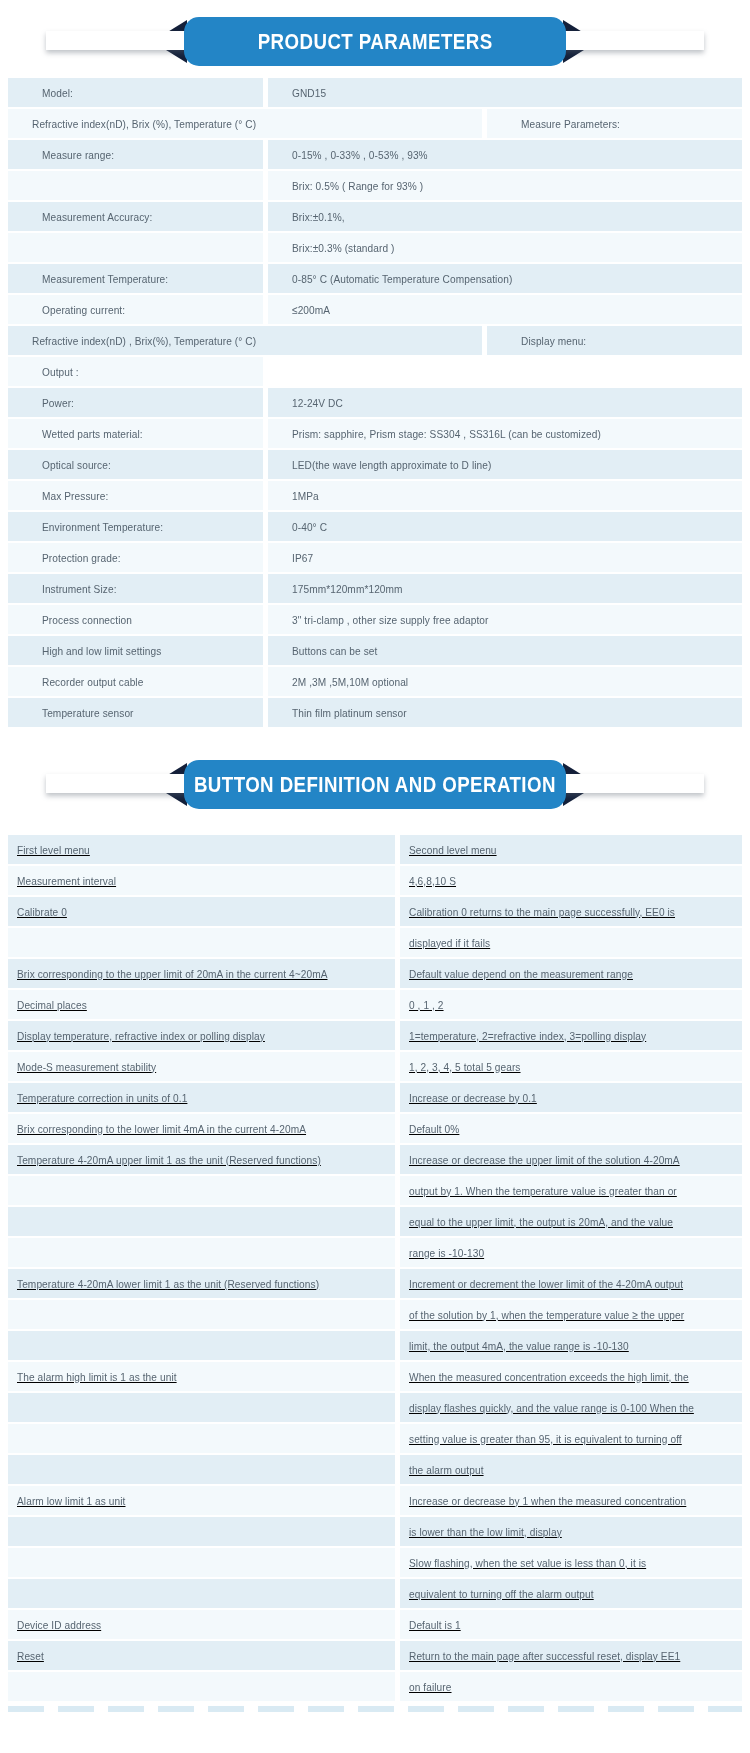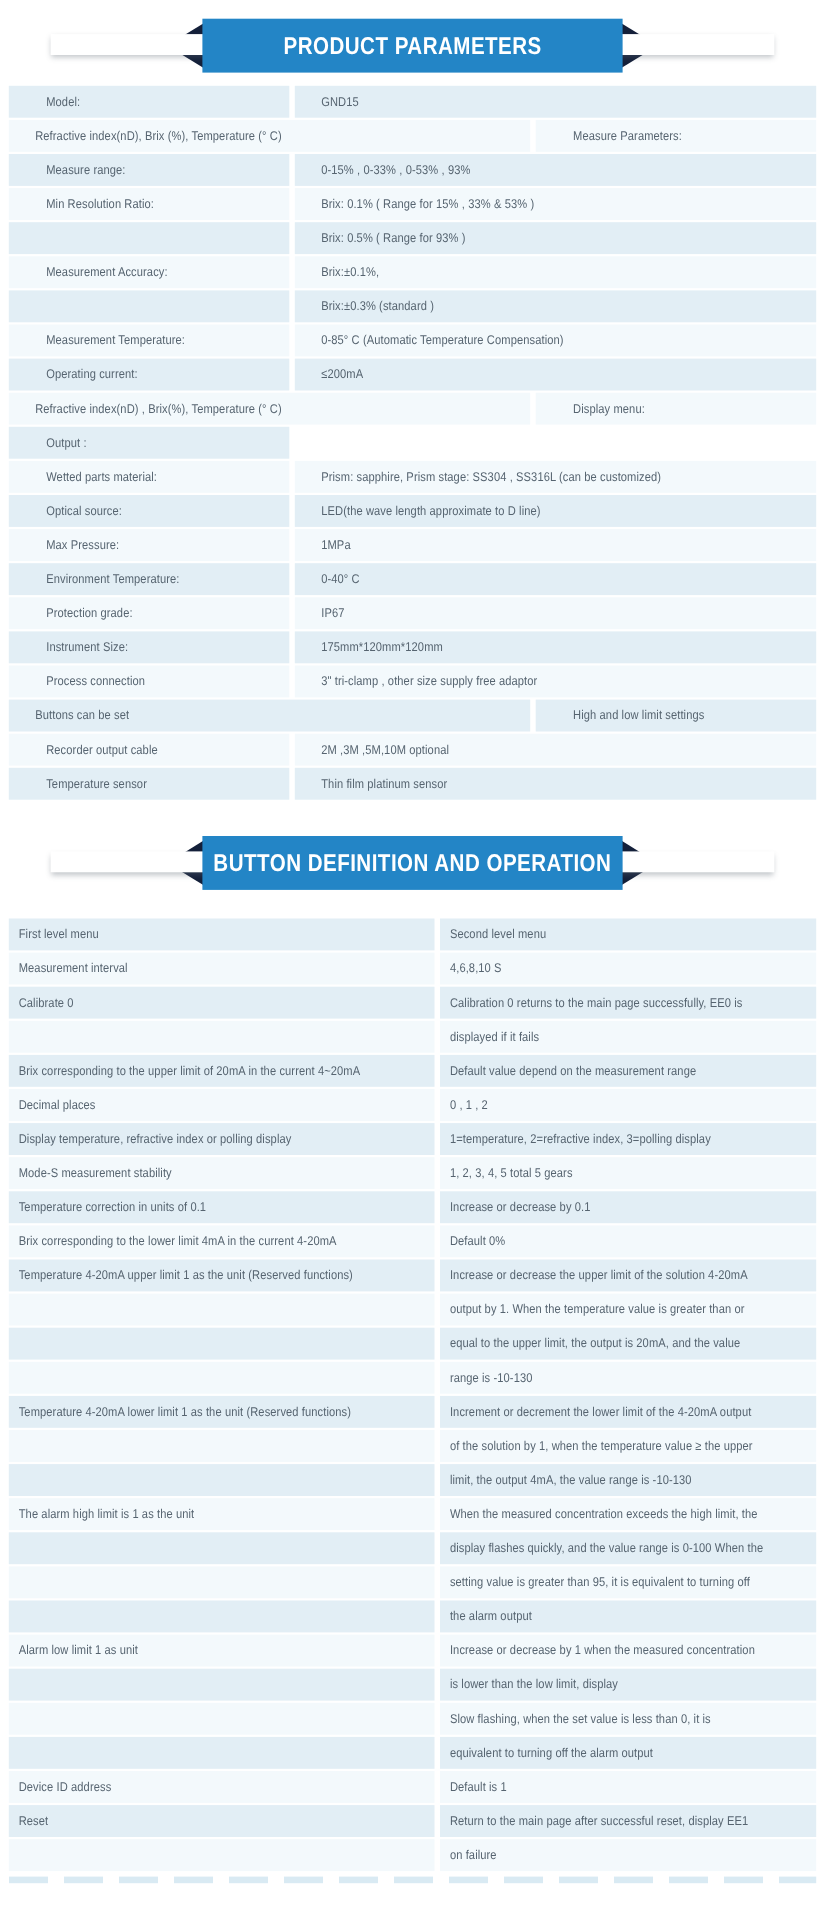--- a/index.html
+++ b/index.html
@@ -14,21 +14,21 @@
   .banner .white-bar {
     position: absolute; left: 46px; right: 46px; top: 14px; height: 19px;
     background: #ffffff; z-index: 2;
     box-shadow: 0 3px 5px rgba(90,100,110,0.38);
   }
   .banner .fold { position: absolute; top: 3px; width: 23px; height: 43px; z-index: 1; }
   .banner .fold.left  { left: 164px; clip-path: polygon(100% 0, 0 33%, 0 67%, 100% 100%); }
   .banner .fold.right { right: 164px; clip-path: polygon(0 0, 100% 33%, 100% 67%, 0 100%); }
   .banner .plate {
     position: absolute; left: 184px; right: 184px; top: 0; bottom: 0; z-index: 3;
-    display: flex; align-items: center; justify-content: center;
+    display: flex; align-items: center; justify-content: center; border-radius: 15px;
   }
   .banner .plate span {
     color: #ffffff; font-weight: bold; font-size: 22px; letter-spacing: 0.5px;
     white-space: nowrap; display: inline-block;
     transform: scaleX(0.85); transform-origin: center center;
   }
   
   .spec-table { padding: 0 8px; }
   .row { display: flex; column-gap: 5px; height: 29px; margin-bottom: 2px; }
   .row:last-child { margin-bottom: 0; }
@@ -44,21 +44,21 @@
   
   .product .cell.left  { width: 255px; flex: none; padding-left: 34px; text-align: right; }
   .product .cell.right { flex: 1; padding-left: 24px; }
   
   .button .cell.left  { width: 387px; flex: none; padding-left: 9px; }
   .button .cell.right { flex: 1; padding-left: 9px; text-align: center; }
   
   #banner-product { margin-top: 17px; }
   #table-product  { margin-top: 12px; }
   #banner-button  { margin-top: 33px; text-align: center; }
-  #table-button   { margin-top: 26px; }
+  #table-button   { margin-top: 26px; text-decoration: underline; }
   
   .bottom-strip {
     margin: 5px 8px 0 8px; height: 6px;
     background: repeating-linear-gradient(90deg,
       #d9eaf3 0px, #d9eaf3 36px, #ffffff 36px, #ffffff 50px);
   }
 </style>
 </head>
 <body>
 
@@ -91,28 +91,20 @@
     <div class="row">
       <div class="cell left">
         <span class="ctext">Measure range:</span>
       </div>
       <div class="cell right">
         <span class="ctext">0-15% , 0-33% , 0-53% , 93%</span>
       </div>
     </div>
     <div class="row">
       <div class="cell left">
-        <span class="ctext">Min Resolution Ratio:</span>
-      </div>
-      <div class="cell right">
-        <span class="ctext">Brix: 0.1% ( Range for 15% , 33% &amp; 53% )</span>
-      </div>
-    </div>
-    <div class="row">
-      <div class="cell left">
         <span class="ctext"></span>
       </div>
       <div class="cell right">
         <span class="ctext">Brix: 0.5% ( Range for 93% )</span>
       </div>
     </div>
     <div class="row">
       <div class="cell left">
         <span class="ctext">Measurement Accuracy:</span>
       </div>
@@ -152,20 +144,28 @@
         <span class="ctext">Display menu:</span>
       </div>
     </div>
     <div class="row">
       <div class="cell left">
         <span class="ctext">Output :</span>
       </div>
     </div>
     <div class="row">
       <div class="cell left">
+        <span class="ctext">Power:</span>
+      </div>
+      <div class="cell right">
+        <span class="ctext">12-24V DC</span>
+      </div>
+    </div>
+    <div class="row">
+      <div class="cell left">
         <span class="ctext">Wetted parts material:</span>
       </div>
       <div class="cell right">
         <span class="ctext">Prism: sapphire, Prism stage: SS304 , SS316L (can be customized)</span>
       </div>
     </div>
     <div class="row">
       <div class="cell left">
         <span class="ctext">Optical source:</span>
       </div>
@@ -207,25 +207,25 @@
     </div>
     <div class="row">
       <div class="cell left">
         <span class="ctext">Process connection</span>
       </div>
       <div class="cell right">
         <span class="ctext">3" tri-clamp , other size supply free adaptor</span>
       </div>
     </div>
     <div class="row">
+      <div class="cell left">
+        <span class="ctext">High and low limit settings</span>
+      </div>
       <div class="cell right">
         <span class="ctext">Buttons can be set</span>
-      </div>
-      <div class="cell left">
-        <span class="ctext">High and low limit settings</span>
       </div>
     </div>
     <div class="row">
       <div class="cell left">
         <span class="ctext">Recorder output cable</span>
       </div>
       <div class="cell right">
         <span class="ctext">2M ,3M ,5M,10M optional</span>
       </div>
     </div>

